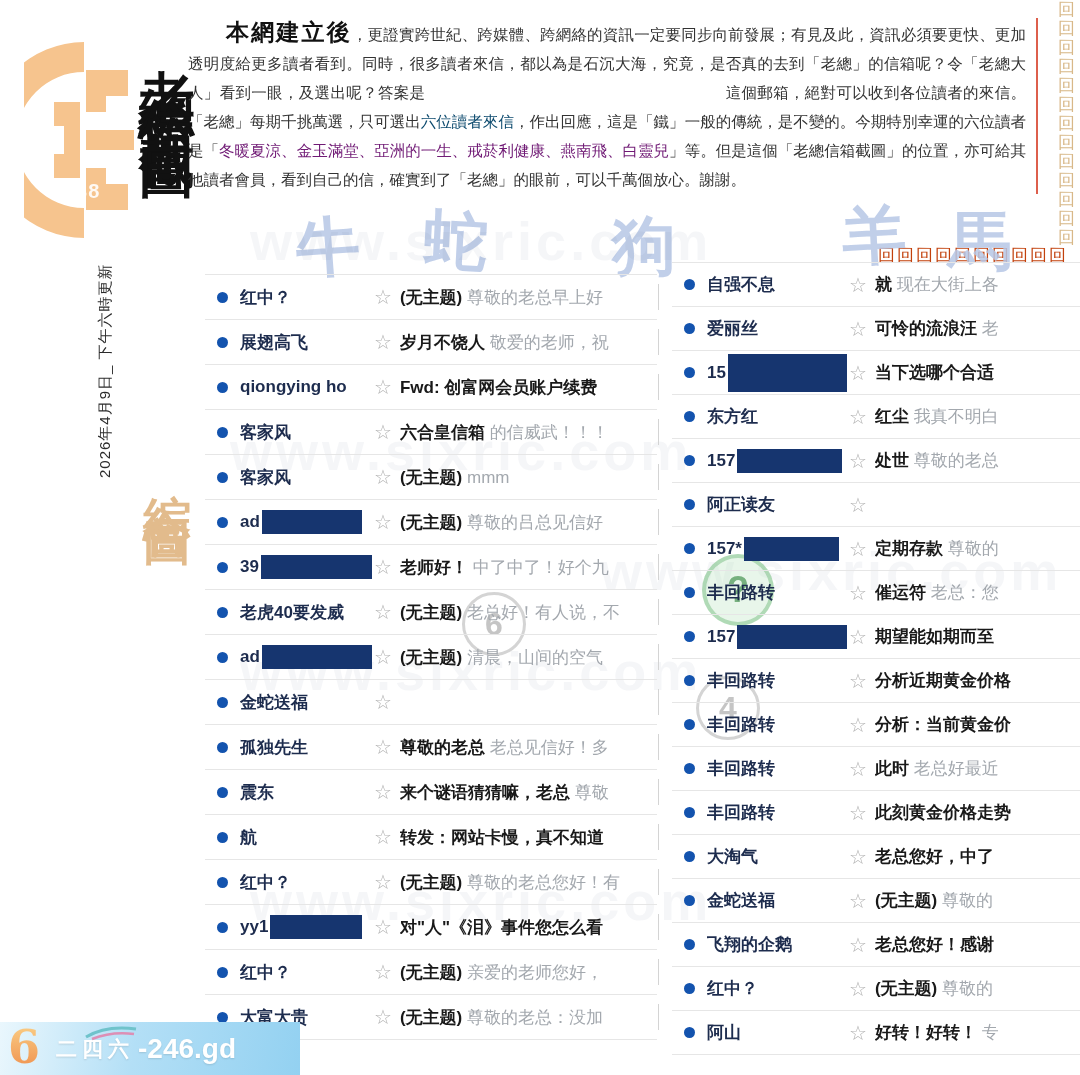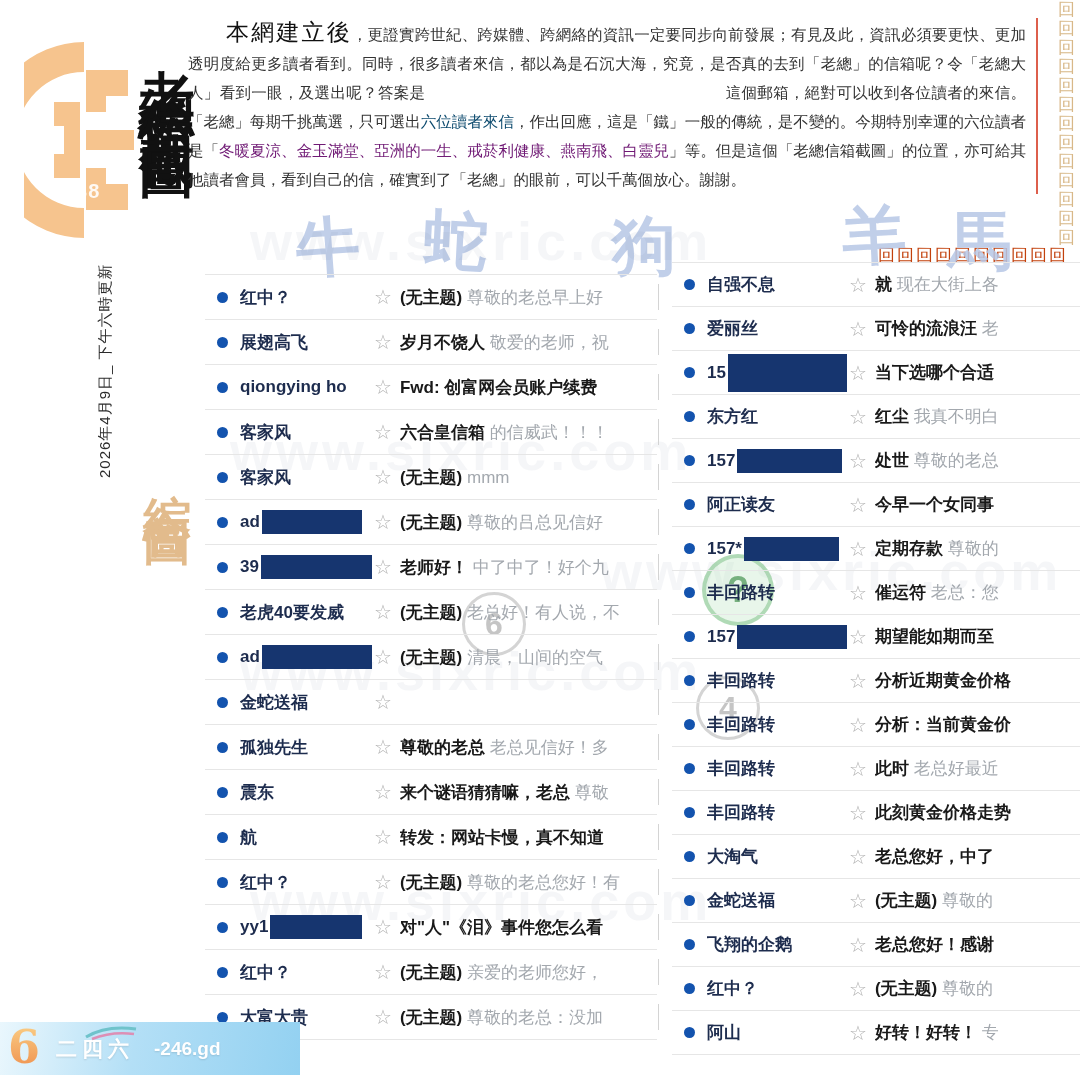--- a/index.html
+++ b/index.html
@@ -18,21 +18,21 @@
   .v-subtitle{position:absolute;left:136px;top:456px;writing-mode:vertical-rl;text-orientation:upright;
            font-family:"DejaVu Serif",serif;font-weight:bold;font-size:48px;letter-spacing:14px;
            color:#e2bb8c;}
   .date-rot{position:absolute;left:96px;top:478px;transform:rotate(-90deg);transform-origin:left top;
            font-size:15px;color:#2b2b2b;letter-spacing:1px;white-space:nowrap;}
 
   
   .header-box{position:absolute;left:188px;top:18px;width:838px;padding-right:10px;
               border-right:2px solid #dd5f4c;
               font-size:15.5px;line-height:29px;color:#333;text-align:justify;text-indent:38px;}
-  .lead{font-size:23px;font-weight:normal;color:#111;letter-spacing:2px;}
+  .lead{font-size:23px;font-weight:bold;color:#111;letter-spacing:2px;}
   .hl-pink{color:#0c4a6e;}
   .hl-red{color:#701a75;}
   .blank-gap{display:inline-block;width:300px;}
 
   
   .meander-v{position:absolute;right:2px;top:0;width:20px;font-size:17px;line-height:19px;
              color:#d8b888;word-wrap:break-word;word-break:break-all;}
   .meander-h{position:absolute;left:878px;top:244px;font-size:17px;letter-spacing:2px;color:#c2410c;
              white-space:nowrap;}
 
@@ -80,21 +80,21 @@
   
   .footer-band{position:absolute;left:0;top:1022px;width:300px;height:53px;
       background:linear-gradient(100deg,#eaf7fd 0%,#b3dff6 45%,#93d1f1 100%);
       display:flex;align-items:center;}
   .logo-6{font-family:"DejaVu Serif",serif;font-size:46px;font-weight:bold;margin:0 0 4px 8px;
       background:linear-gradient(180deg,#fbd38a,#ee8c4a);-webkit-background-clip:text;
       background-clip:text;color:transparent;}
   .swoosh{position:absolute;left:84px;top:1px;}
   .logo-cn{font-family:"DejaVu Serif",serif;color:#fff;font-weight:bold;font-size:21px;
       letter-spacing:5px;margin-left:16px;text-shadow:0 1px 2px rgba(0,0,0,.12);}
-  .logo-domain{color:#fff;font-weight:bold;font-size:19px;margin-left:20px;
+  .logo-domain{color:#fff;font-weight:bold;font-size:28px;margin-left:4px;
       text-shadow:0 1px 2px rgba(0,0,0,.12);}
 </style>
 </head>
 <body>
 
 <div class="page">
 
   <div class="ornament">
     <svg width="115" height="196" viewBox="0 0 115 196">
       <g fill="#f6c48e">
@@ -266,21 +266,20 @@
       <div class="mail-row">
         <span class="dot"></span>
         <span class="sender">157<span class="redact" style="width: 105px;"></span></span>
         <span class="star">☆</span>
         <span class="subject"><b>处世</b><span class="snippet"> 尊敬的老总</span></span>
       </div>
       <div class="mail-row">
         <span class="dot"></span>
         <span class="sender">阿正读友</span>
         <span class="star">☆</span>
-        <span class="subject"><b>今早一个女同事</b></span>
       </div>
       <div class="mail-row">
         <span class="dot"></span>
         <span class="sender">157*<span class="redact" style="width: 95px;"></span></span>
         <span class="star">☆</span>
         <span class="subject"><b>定期存款</b><span class="snippet"> 尊敬的</span></span>
       </div>
       <div class="mail-row">
         <span class="dot"></span>
         <span class="sender">丰回路转</span>

